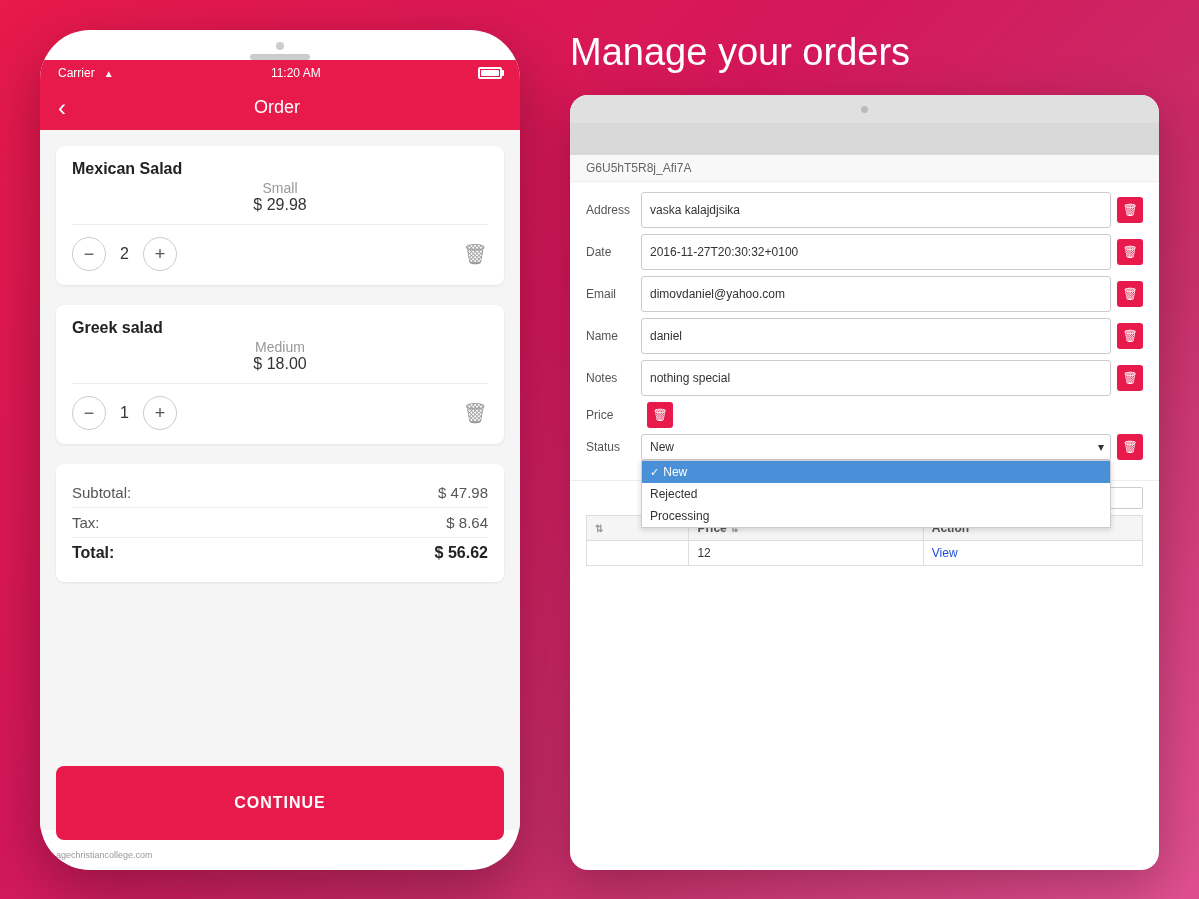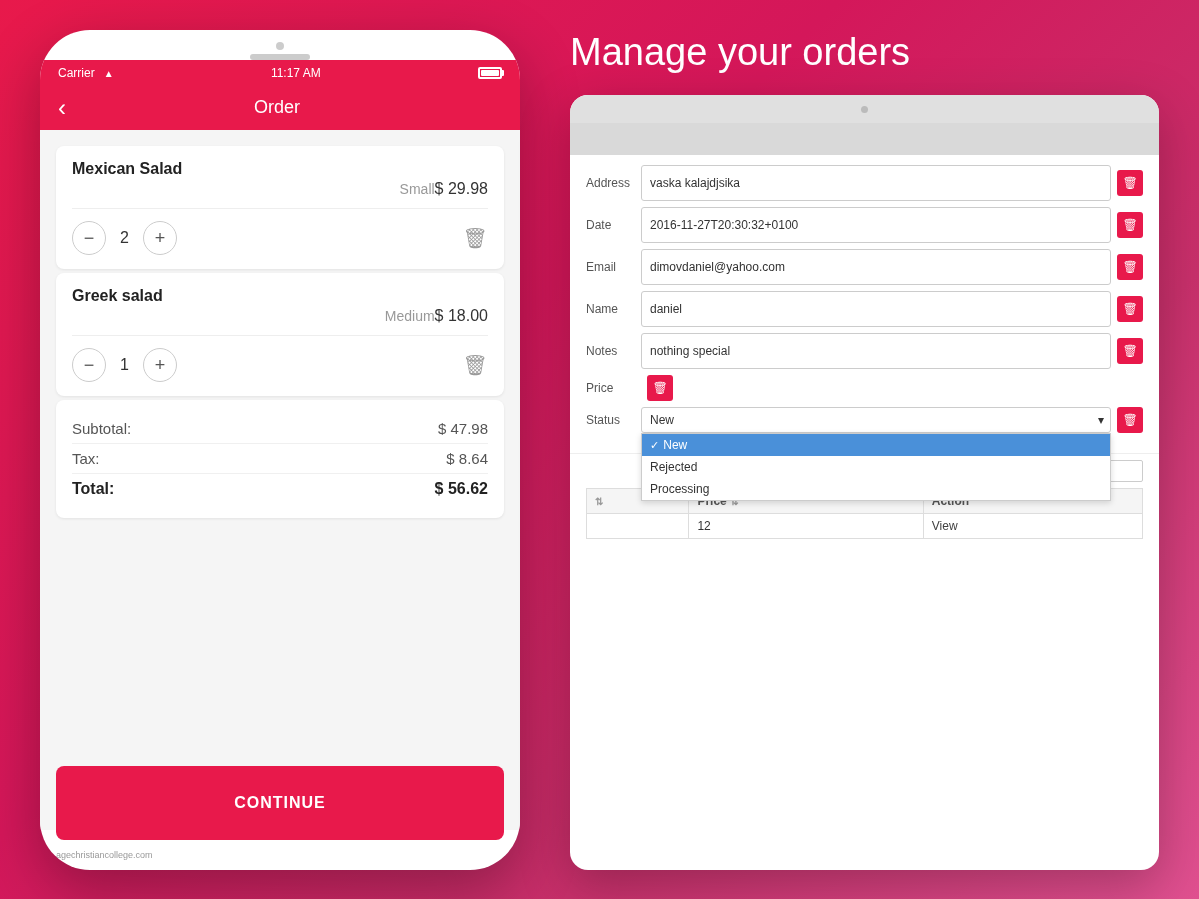--- a/index.html
+++ b/index.html
@@ -122,36 +122,37 @@
       overflow: hidden;
       background: #f5f5f5;
       height: calc(100% - 140px);
     }
 
     
     .order-card {
       background: white;
       border-radius: 8px;
       padding: 14px 16px;
-      margin-bottom: 4px;
+      margin-bottom: 20px;
       box-shadow: 0 1px 3px rgba(0,0,0,0.08);
     }
 
     .item-name {
       font-size: 16px;
       font-weight: 600;
       color: #222;
       margin-bottom: 2px;
     }
 
     .item-size-price {
       display: flex;
-      justify-content: flex-end;
+      justify-content: space-between;
       align-items: center;
       margin-bottom: 10px;
+      flex-direction: column;
     }
 
     .item-size {
       color: #999;
       font-size: 14px;
     }
 
     .item-price {
       color: #333;
       font-size: 16px;
@@ -464,40 +465,40 @@
       padding: 5px 8px;
       color: #333;
     }
 
     .sort-icon {
       color: #999;
       font-size: 10px;
     }
 
     .view-link {
-      color: #404040;
+      color: #1d4ed8;
       text-decoration: none;
       cursor: pointer;
     }
   </style>
 </head>
 <body>
 
 <div class="phone-mockup">
   <div class="phone-top">
     <div class="phone-dot"></div>
     <div class="phone-speaker"></div>
   </div>
 
   <div class="status-bar">
     <div class="status-left">
       <span>Carrier</span>
       <span class="wifi-icon"></span>
     </div>
-    <span>11:17 AM</span>
+    <span>11:20 AM</span>
     <div class="battery-bar">
       <div class="battery-fill"></div>
     </div>
   </div>
 
   <div class="nav-bar">
     <span class="nav-back">‹</span>
     <span class="nav-title">Order</span>
   </div>
 
@@ -562,20 +563,23 @@
   <h1 class="panel-title">Manage your orders</h1>
 
   <div class="tablet-mockup">
     <div class="tablet-top-bar">
       <div class="tablet-dot"></div>
     </div>
 
     <div class="tablet-content">
       <div class="admin-header-bar"></div>
 
+      <div class="admin-id-bar">
+        <span>G6U5hT5R8j_Afi7A</span>
+      </div>
 
       <div class="admin-fields">
 
         <div class="field-row">
           <span class="field-label">Address</span>
           <input class="field-input" value="vaska kalajdjsika" readonly="" style="">
           <div class="field-delete">🗑</div>
         </div>
 
         <div class="field-row">

